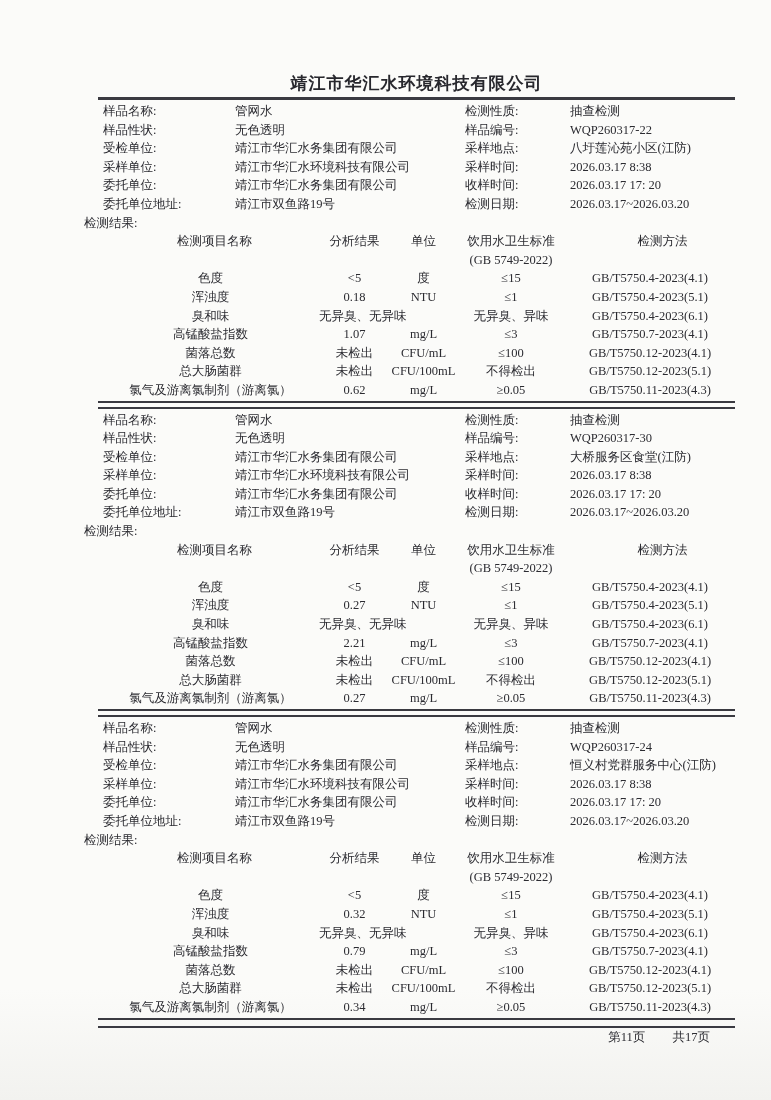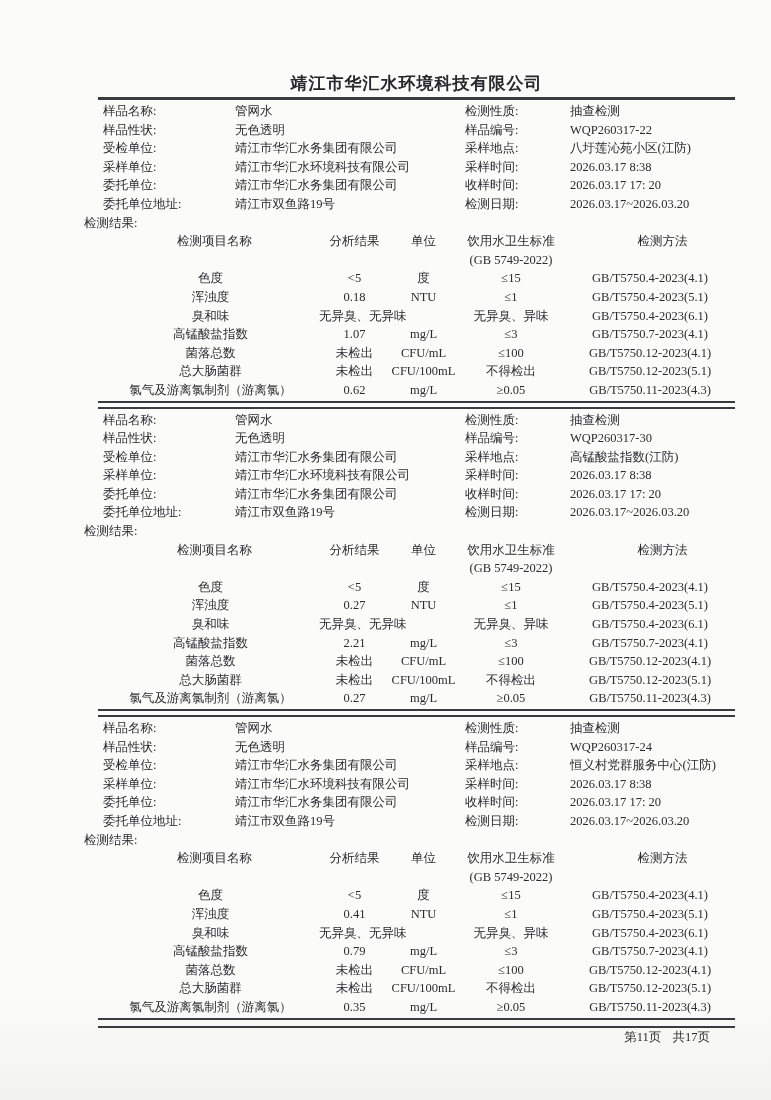--- a/index.html
+++ b/index.html
@@ -63,21 +63,21 @@
   .results-header > div, .result-row > span { white-space:nowrap; }
   .h-item   { padding-left:12px; }
   .h-method { padding-left:25px; }
   .c-item   { padding-left:4px; }
 
   .footer-rule { border-top:2px solid #3a3a41; margin-top:6px; }
   .footer-text {
     text-align:right;
     padding-right:25px;
   }
-  .footer-text .pg { margin-left:8px; }
+  .footer-text .pg { margin-left:24px; }
 </style>
 </head>
 <body>
 
 <div class="page">
   <div class="content">
 
     <div class="title">靖江市华汇水环境科技有限公司</div>
     <div class="head-rule"></div>
 
@@ -195,21 +195,21 @@
       <span>抽查检测</span>
 
       <span>样品性状:</span>
       <span>无色透明</span>
       <span>样品编号:</span>
       <span>WQP260317-30</span>
 
       <span>受检单位:</span>
       <span>靖江市华汇水务集团有限公司</span>
       <span>采样地点:</span>
-      <span>高锰酸盐指数(江防)</span>
+      <span>大桥服务区食堂(江防)</span>
 
       <span>采样单位:</span>
       <span>靖江市华汇水环境科技有限公司</span>
       <span>采样时间:</span>
       <span>2026.03.17 8:38</span>
 
       <span>委托单位:</span>
       <span>靖江市华汇水务集团有限公司</span>
       <span>收样时间:</span>
       <span>2026.03.17 17: 20</span>
@@ -341,21 +341,21 @@
 
     <div class="result-row">
         <span class="c-item">色度</span>
         <span class="c-result">&lt;5</span>
         <span class="c-unit">度</span>
         <span class="c-standard">≤15</span>
         <span class="c-method">GB/T5750.4-2023(4.1)</span>
       </div>
             <div class="result-row">
         <span class="c-item">浑浊度</span>
-        <span class="c-result">0.41</span>
+        <span class="c-result">0.32</span>
         <span class="c-unit">NTU</span>
         <span class="c-standard">≤1</span>
         <span class="c-method">GB/T5750.4-2023(5.1)</span>
       </div>
             <div class="result-row">
         <span class="c-item">臭和味</span>
         <span class="c-result">无异臭、无异味</span>
         <span class="c-unit"></span>
         <span class="c-standard">无异臭、异味</span>
         <span class="c-method">GB/T5750.4-2023(6.1)</span>
@@ -376,21 +376,21 @@
       </div>
             <div class="result-row">
         <span class="c-item">总大肠菌群</span>
         <span class="c-result">未检出</span>
         <span class="c-unit">CFU/100mL</span>
         <span class="c-standard">不得检出</span>
         <span class="c-method">GB/T5750.12-2023(5.1)</span>
       </div>
             <div class="result-row">
         <span class="c-item">氯气及游离氯制剂（游离氯）</span>
-        <span class="c-result">0.35</span>
+        <span class="c-result">0.34</span>
         <span class="c-unit">mg/L</span>
         <span class="c-standard">≥0.05</span>
         <span class="c-method">GB/T5750.11-2023(4.3)</span>
       </div>
           </div>
 
     <div class="rule-bottom"></div>
   </div>
 </div>
 

